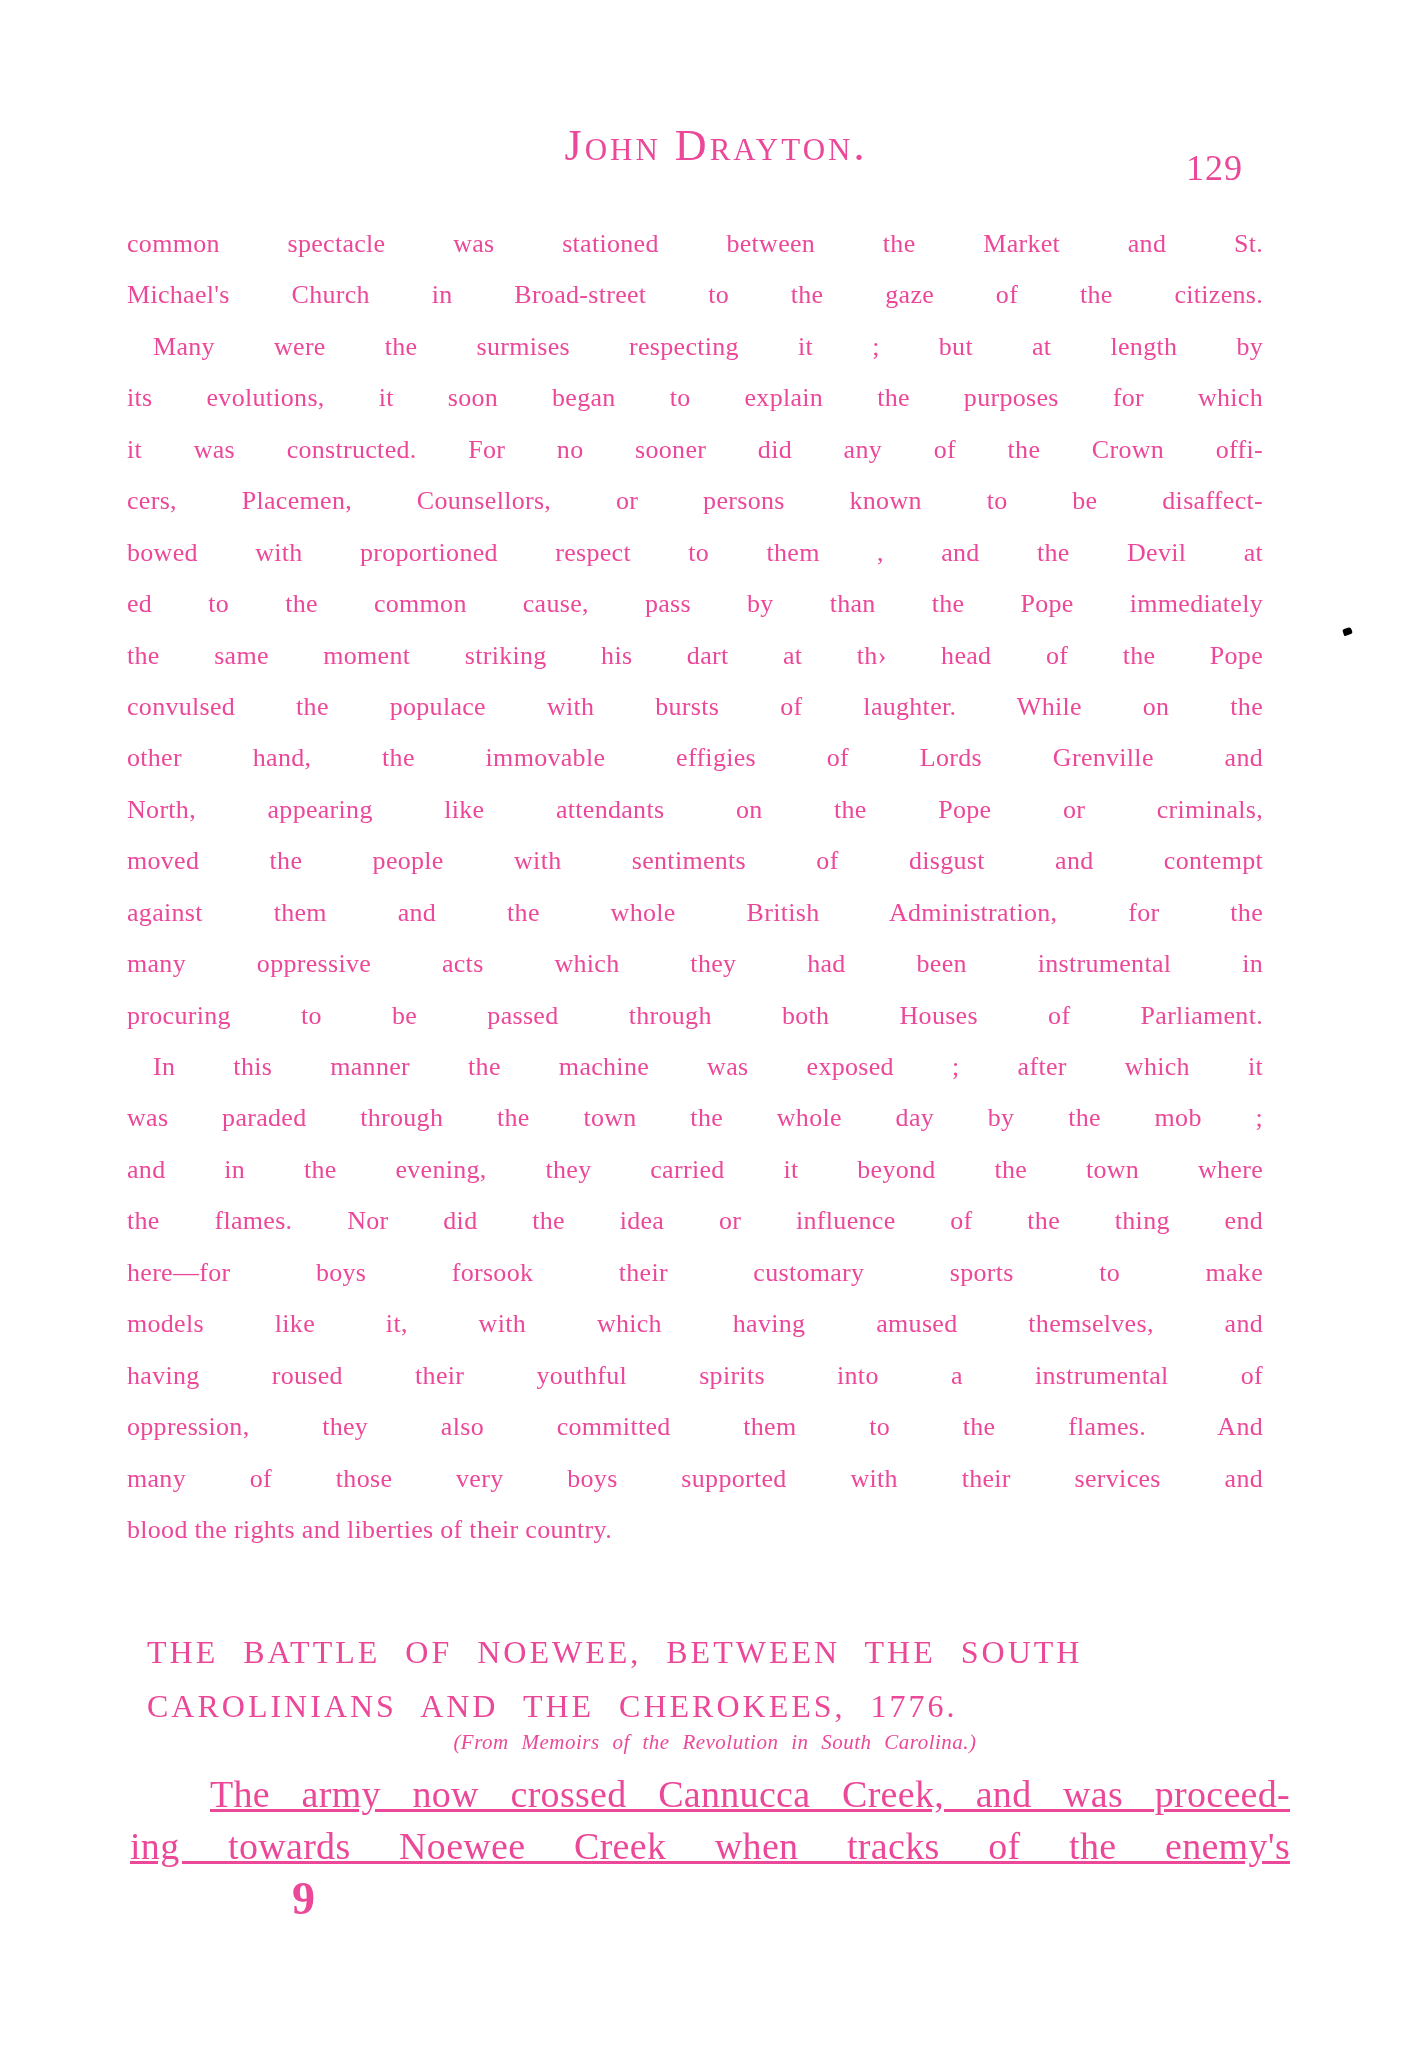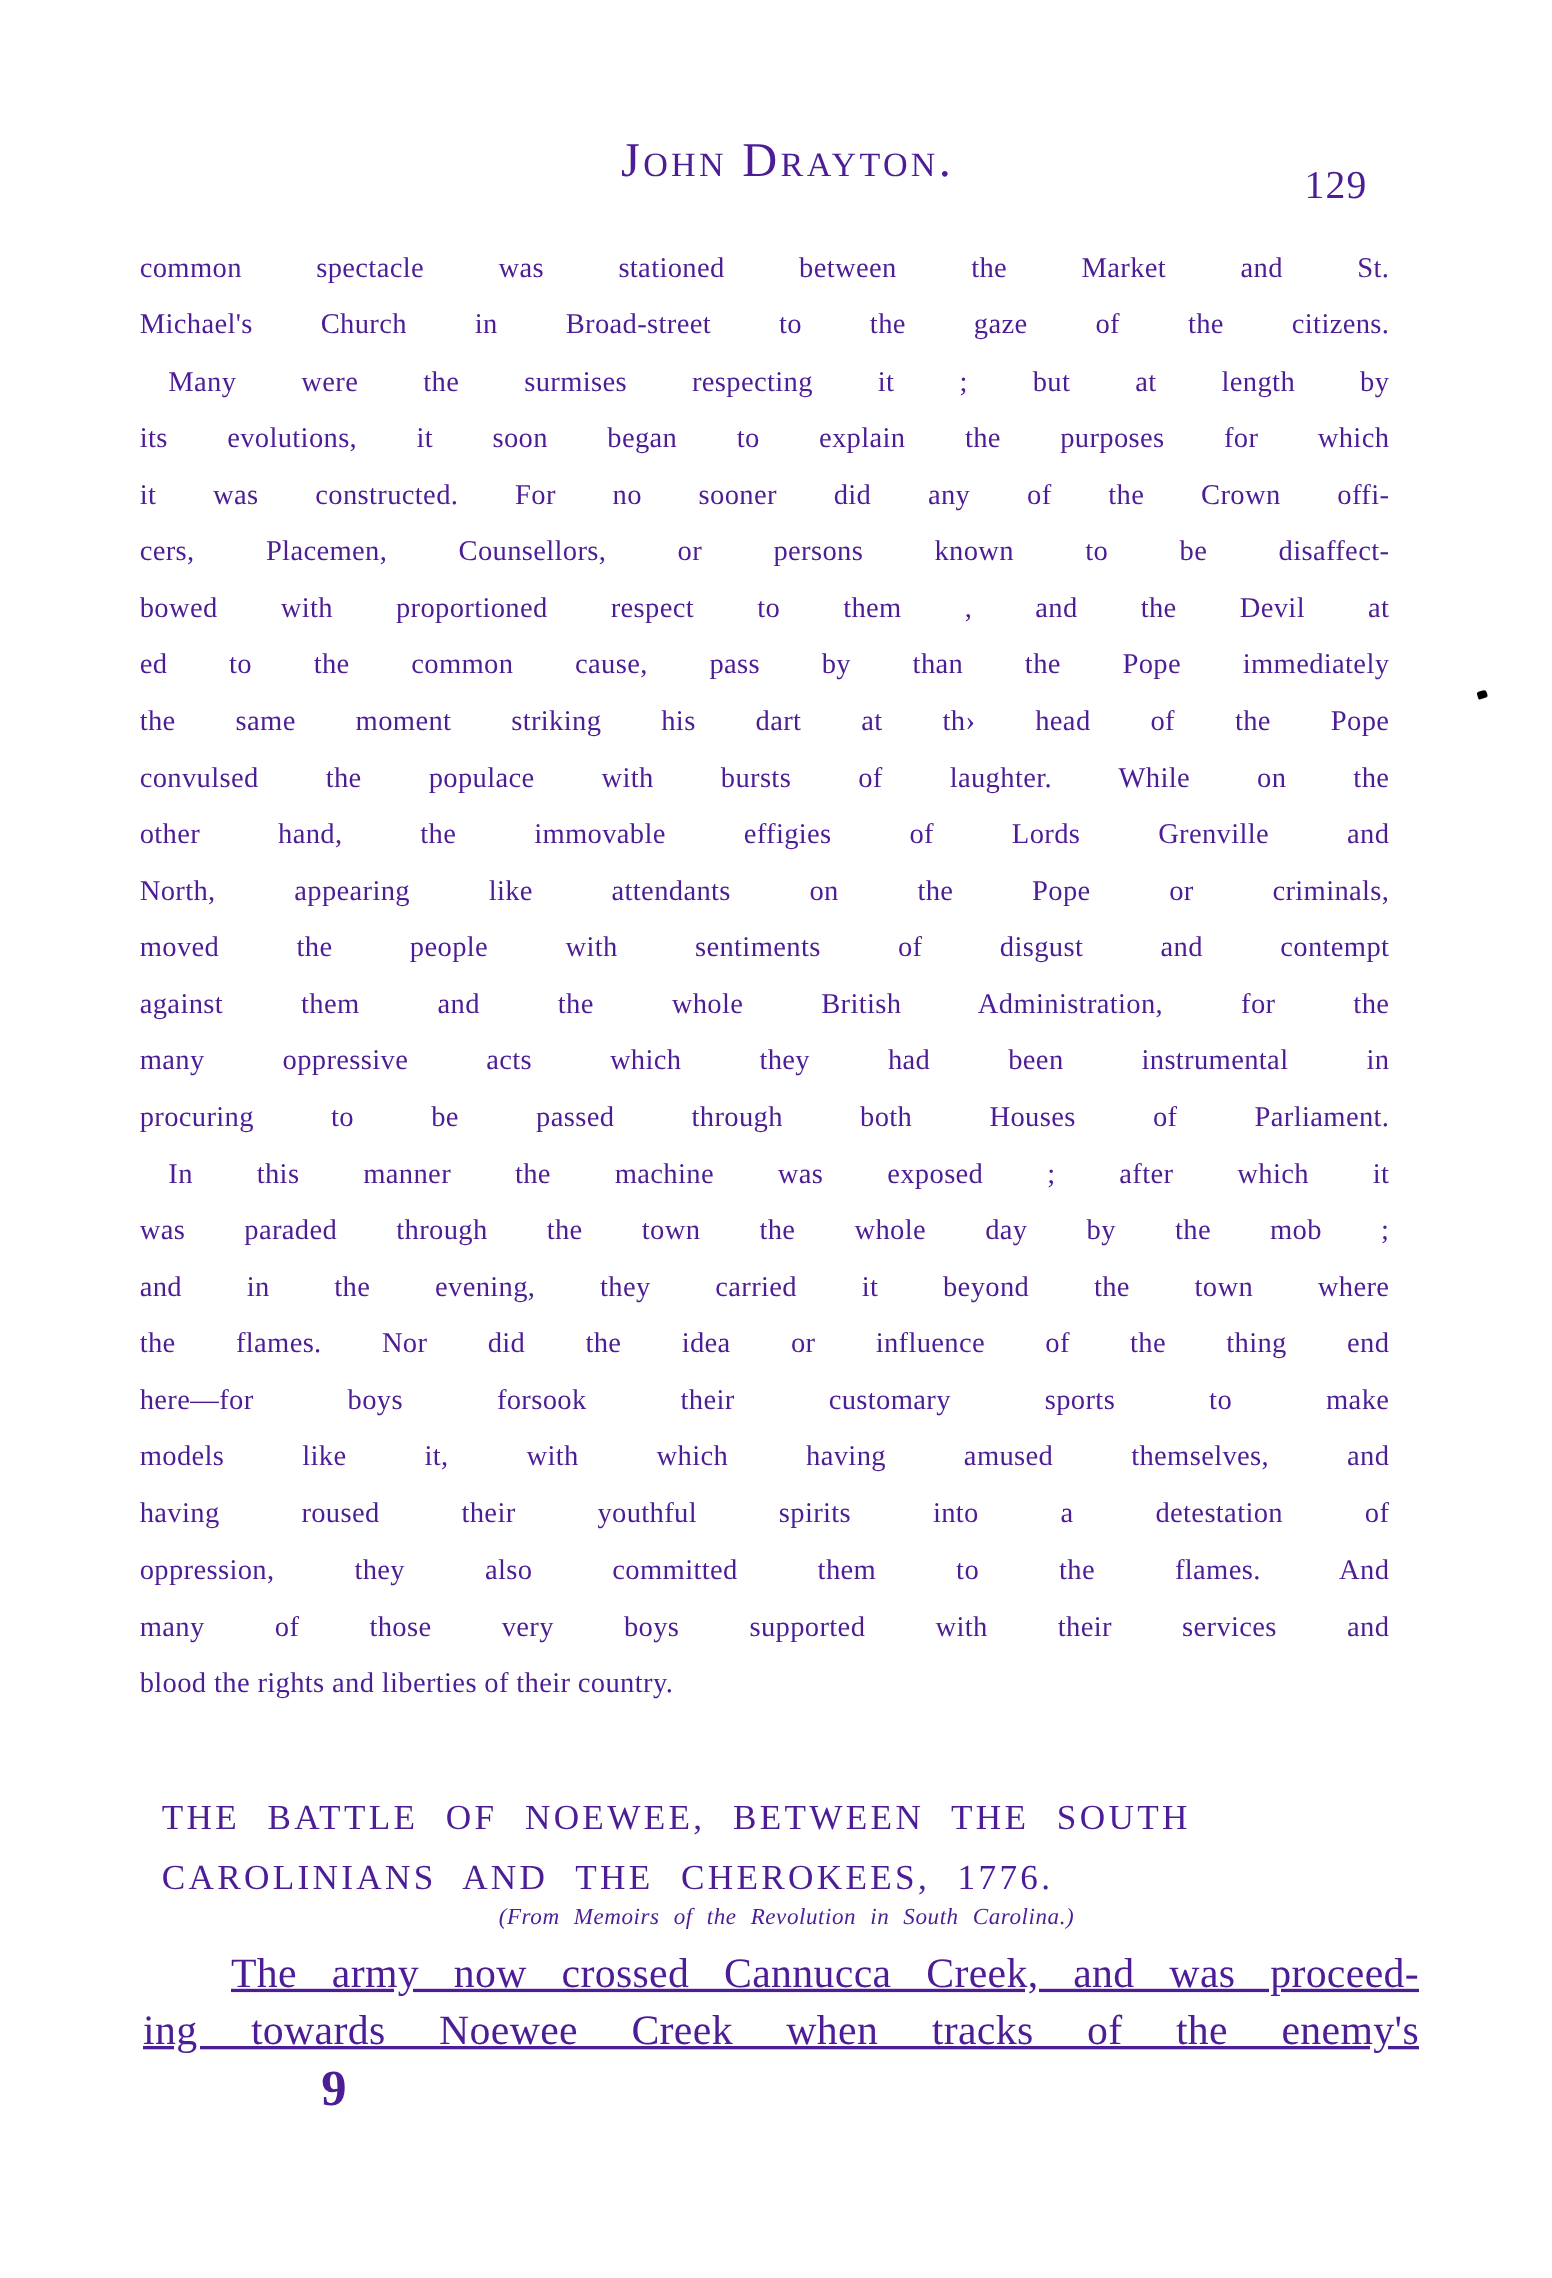--- a/index.html
+++ b/index.html
@@ -1,21 +1,21 @@
 <!DOCTYPE html>
 <html><head>
 <meta charset="utf-8">
 <style>
   html, body { margin: 0; padding: 0; background: #ffffff; }
   .page {
     position: relative;
     width: 1411px;
     height: 2071px;
     background: #ffffff;
-    color: #4c1d95;
+    color: #ec4899;
     font-family: "Liberation Serif", "DejaVu Serif", serif;
     overflow: hidden;
   }
 
   
   .header {
     position: absolute;
     left: 127px; top: 120px;
     width: 1136px; height: 52px;
   }
@@ -133,21 +133,21 @@
     <div class="line">moved the people with sentiments of disgust and contempt</div>
     <div class="line">against them and the whole British Administration, for the</div>
     <div class="line">many oppressive acts which they had been instrumental in</div>
     <div class="line">procuring to be passed through both Houses of Parliament.</div>
     <div class="line ind">In this manner the machine was exposed ; after which it</div>
     <div class="line">was paraded through the town the whole day by the mob ;</div>
     <div class="line">and in the evening, they carried it beyond the town where</div>
     <div class="line">the flames.  Nor did the idea or influence of the thing end</div>
     <div class="line">here—for boys forsook their customary sports to make</div>
     <div class="line">models like it, with which having amused themselves, and</div>
-    <div class="line">having roused their youthful spirits into a detestation of</div>
+    <div class="line">having roused their youthful spirits into a instrumental of</div>
     <div class="line">oppression, they also committed them to the flames.  And</div>
     <div class="line">many of those very boys supported with their services and</div>
     <div class="line short">blood the rights and liberties of their country.</div>
   </div>
 
   <div class="section-heading">
     <div>THE BATTLE OF NOEWEE, BETWEEN THE SOUTH</div>
     <div>CAROLINIANS AND THE CHEROKEES, 1776.</div>
   </div>
 

